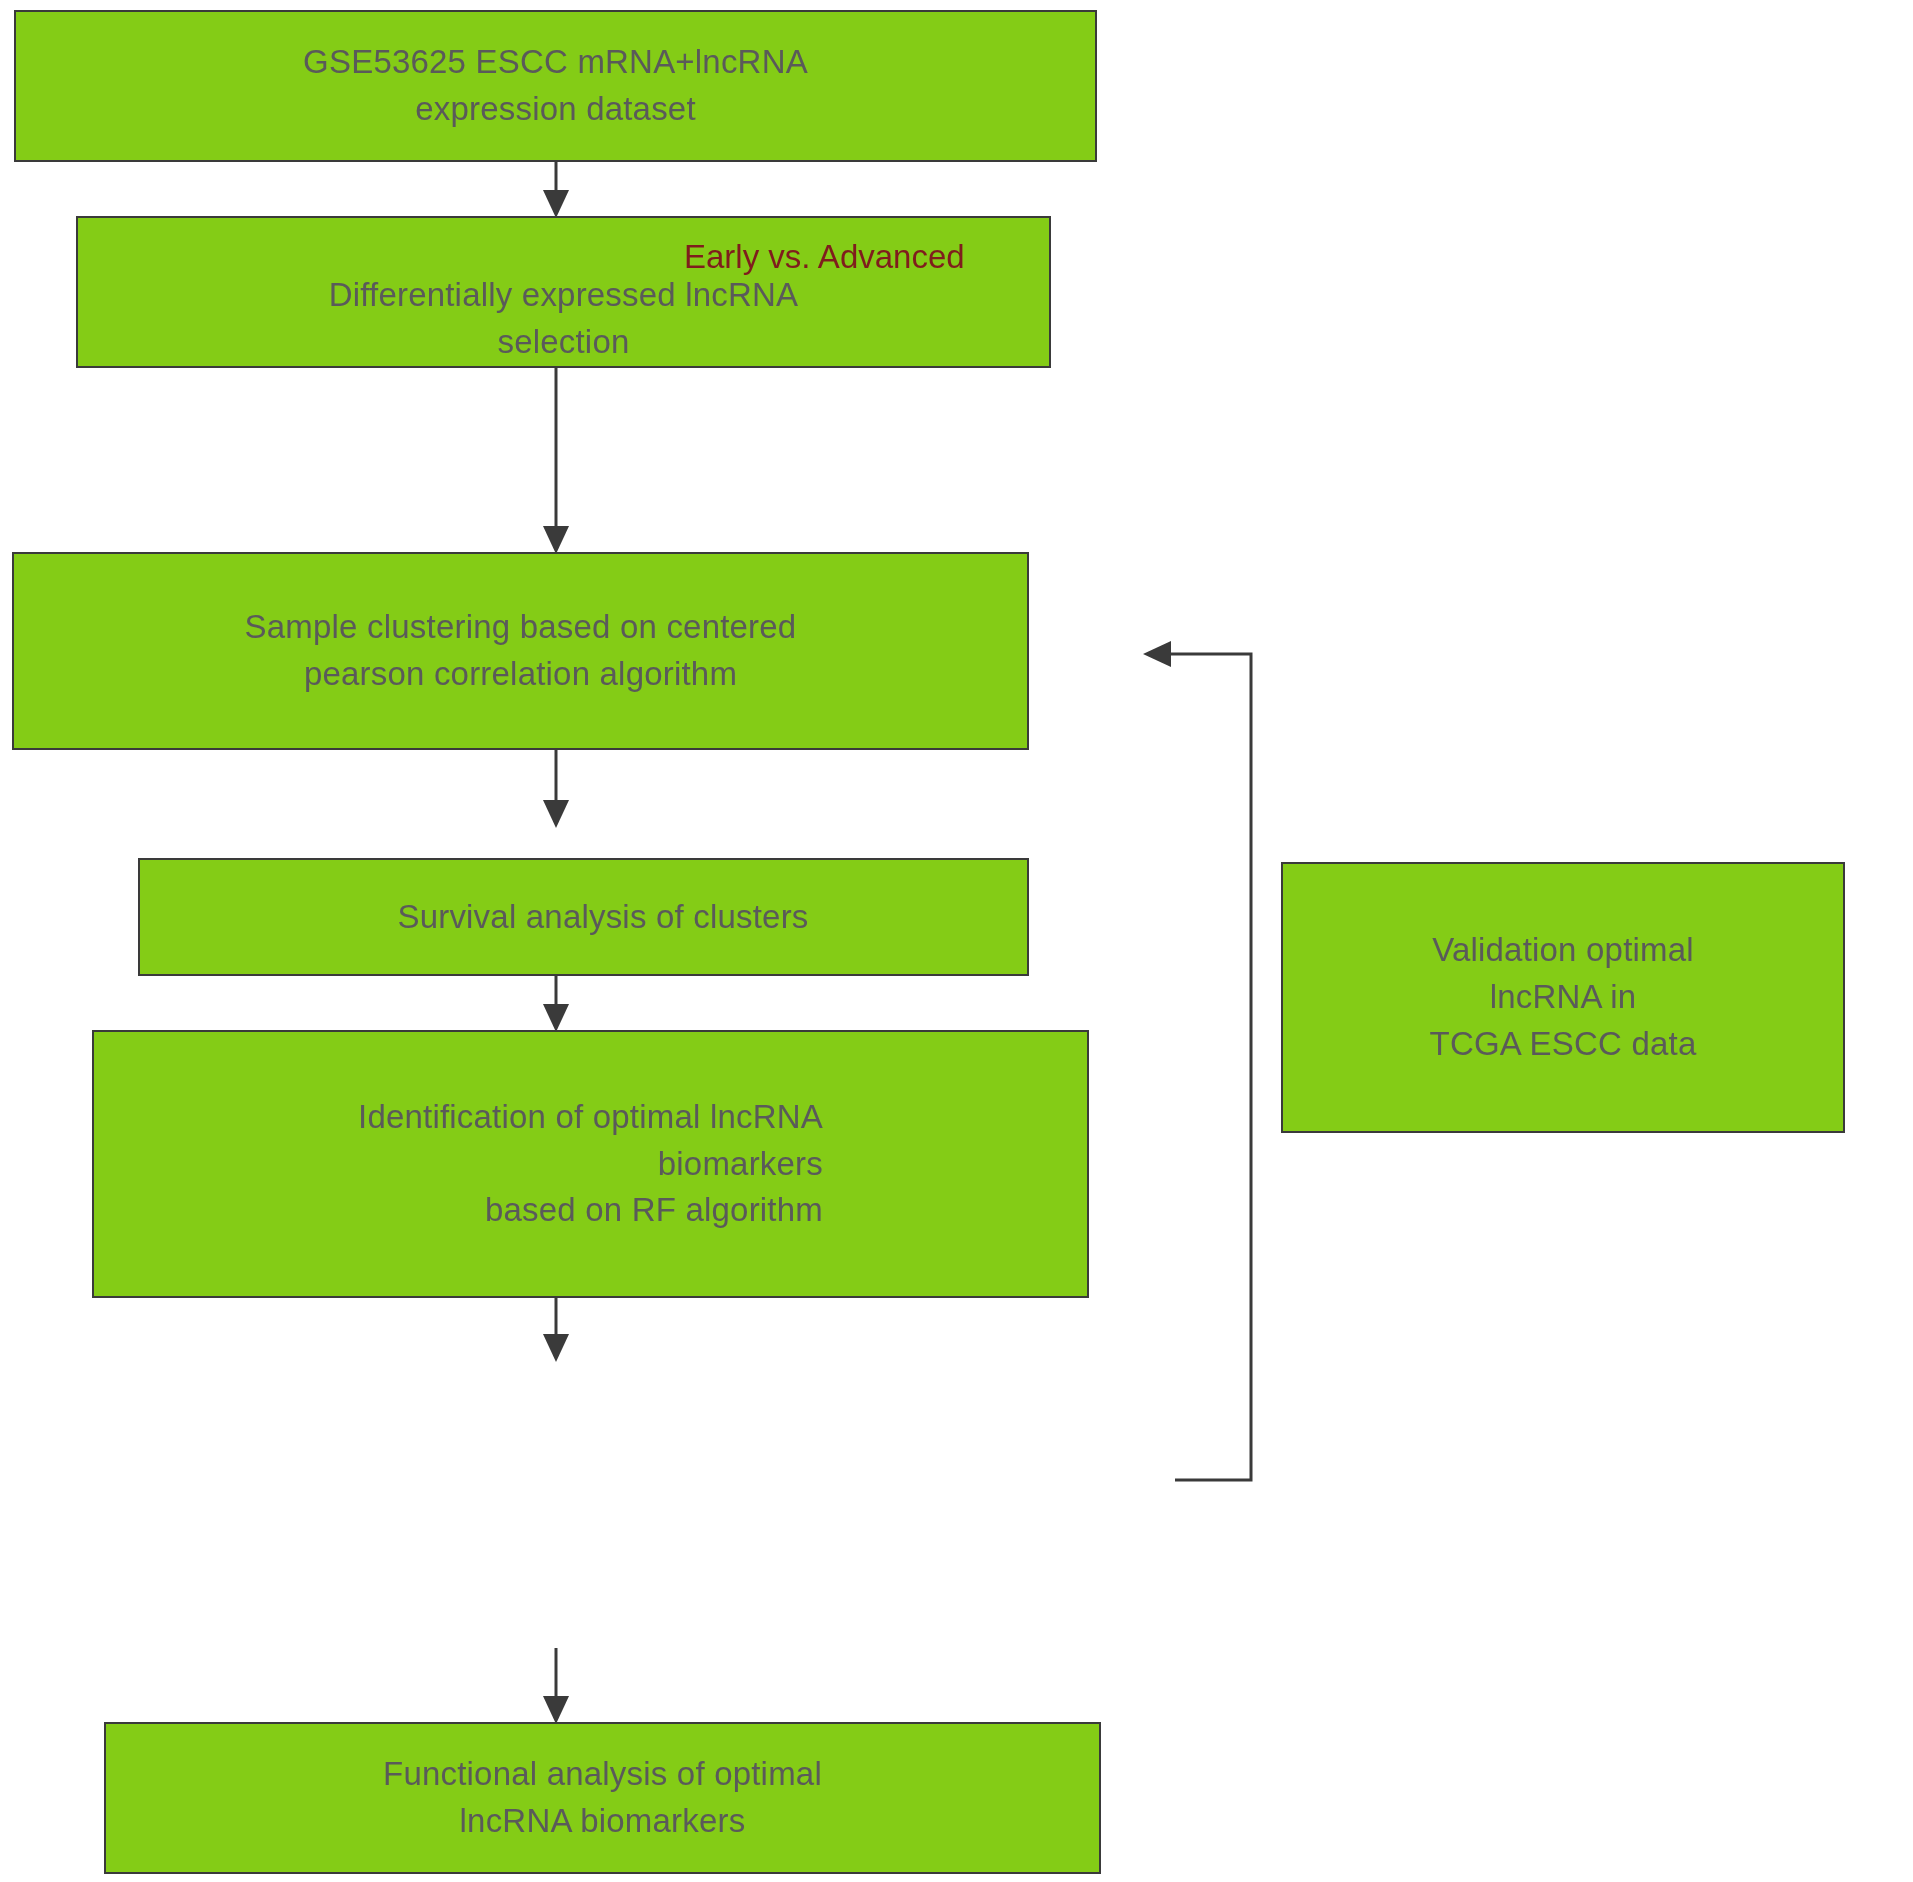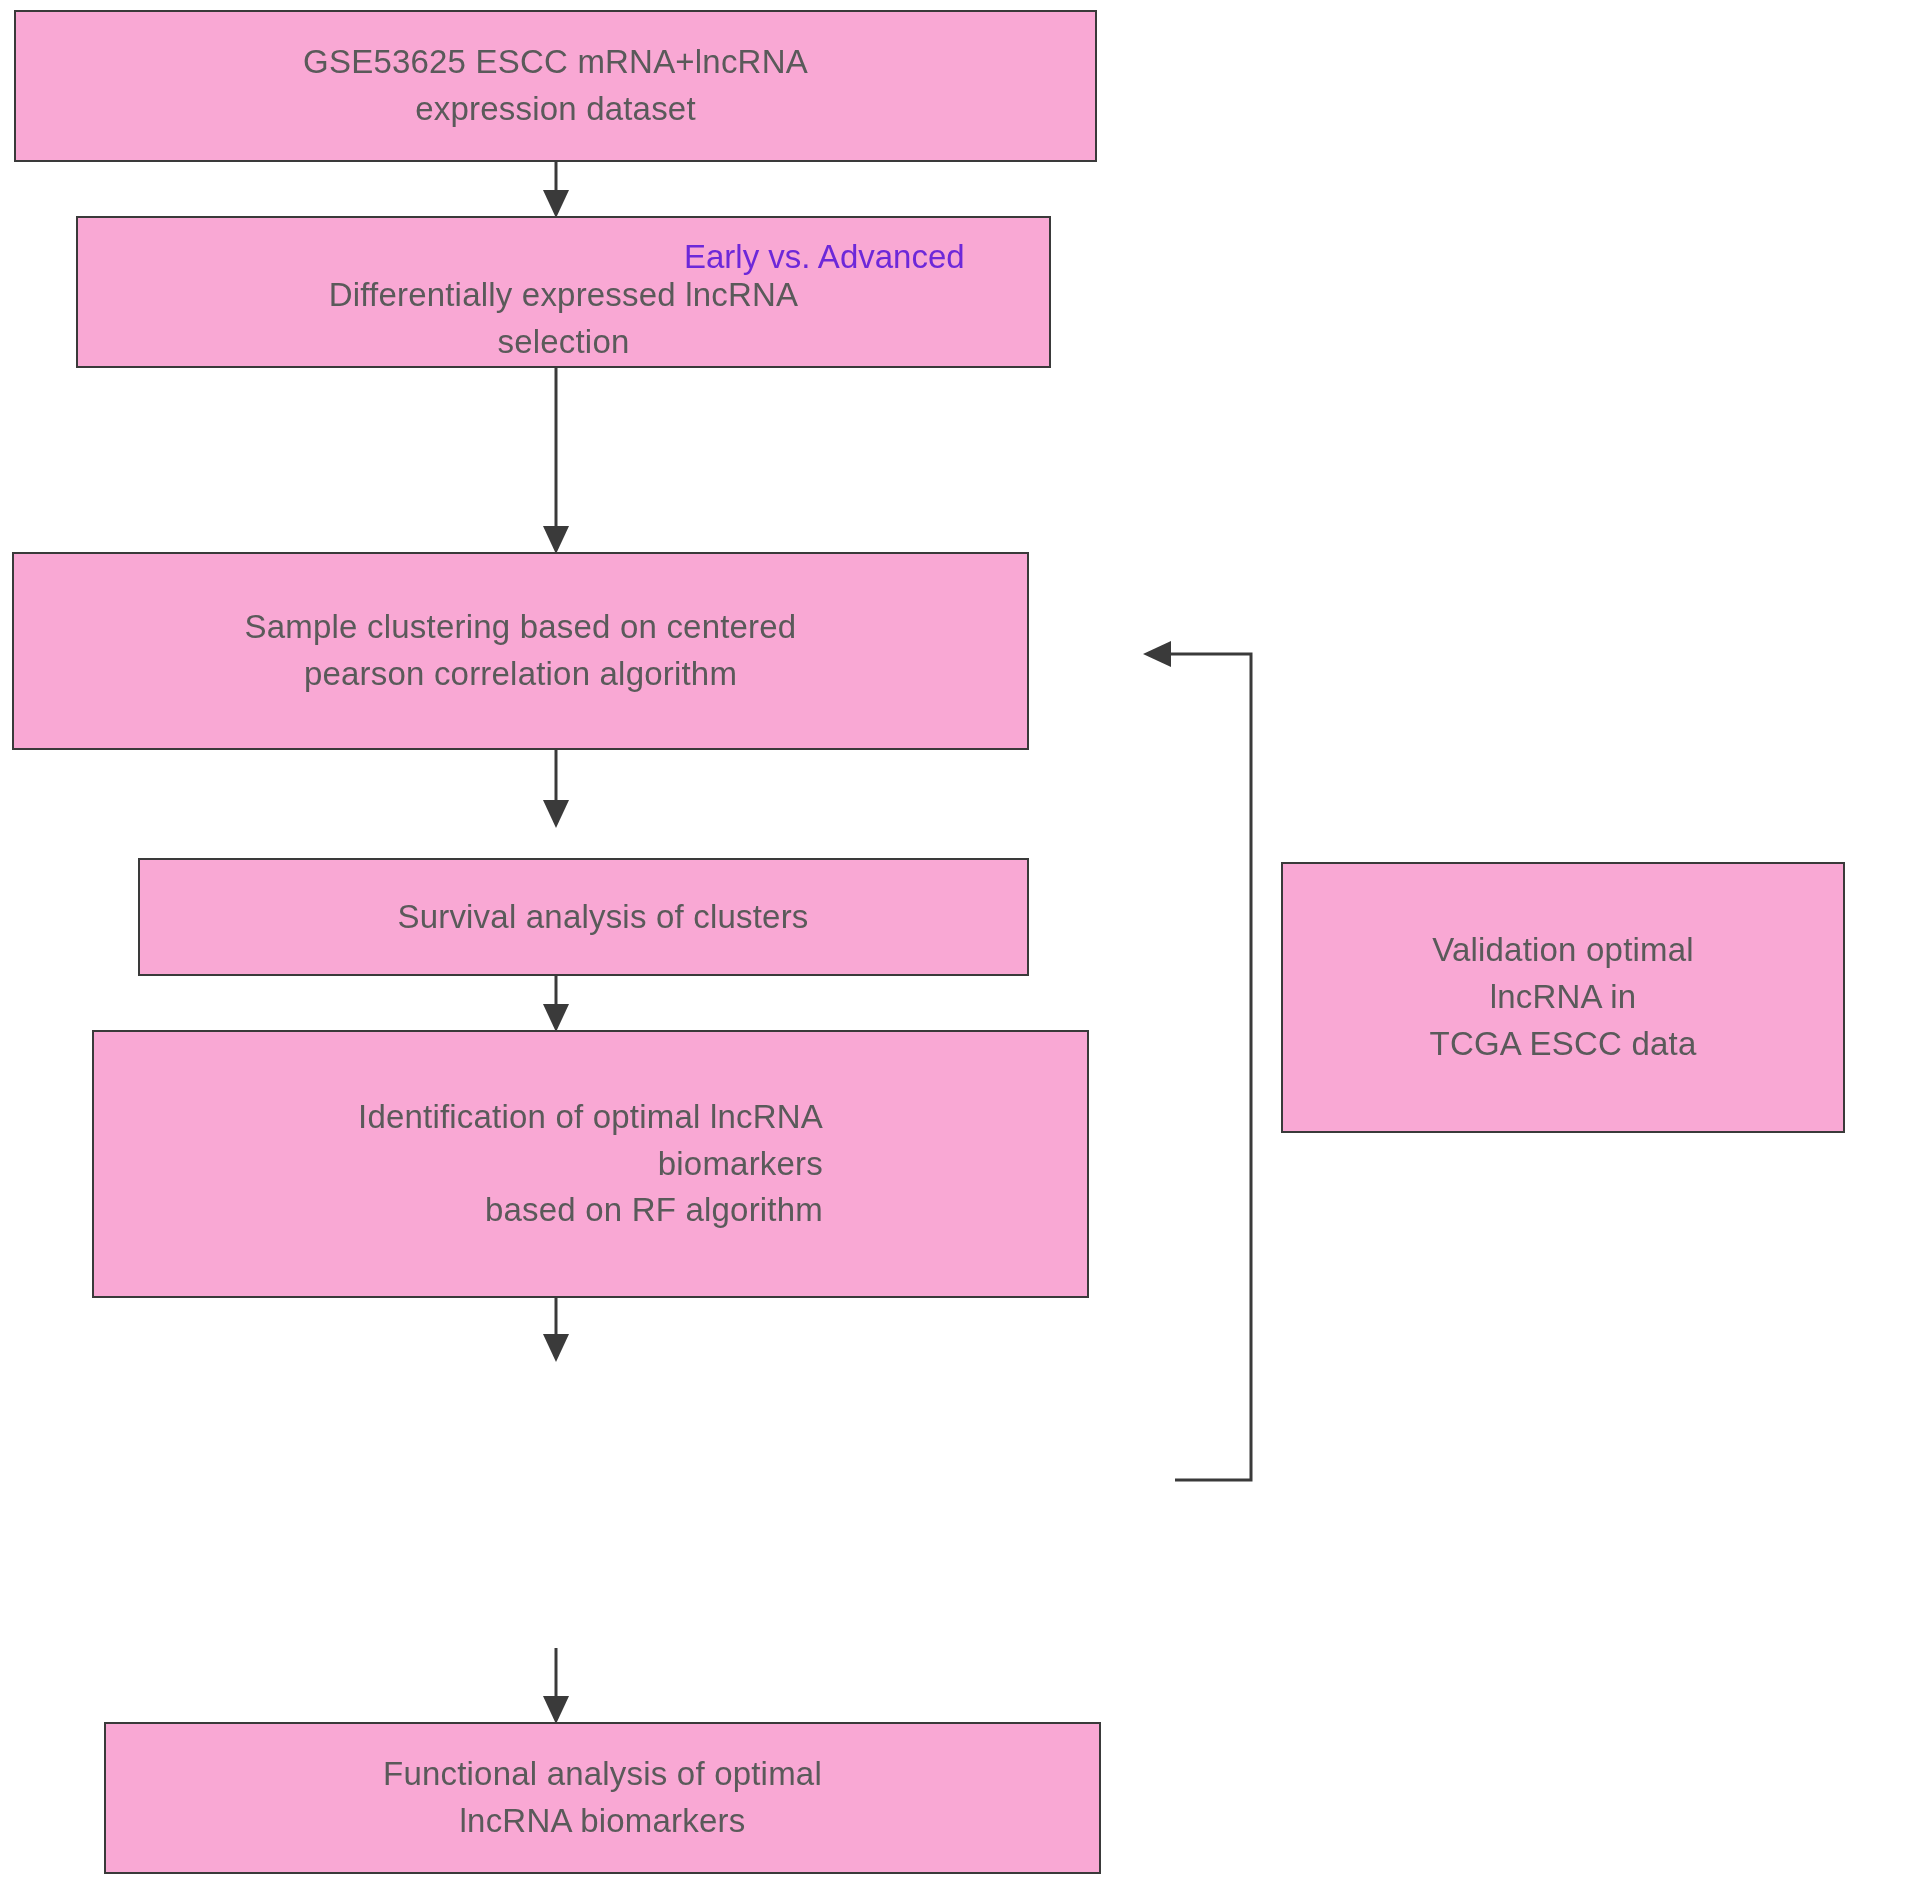--- a/index.html
+++ b/index.html
@@ -14,37 +14,37 @@
     position: relative;
     width: 1913px;
     height: 1882px;
     background: #ffffff;
     overflow: hidden;
   }
   .node {
     position: absolute;
     box-sizing: border-box;
     border: 2px solid #3a3a3a;
-    background: #f9a8d4;
+    background: #84cc16;
     display: flex;
     align-items: center;
     justify-content: center;
     text-align: center;
   }
   .node-label {
     color: #5a5a5a;
     font-size: 33px;
     line-height: 1.42;
     letter-spacing: 0.2px;
     white-space: pre-line;
     padding: 0 12px;
   }
   .edge-label {
     position: absolute;
-    color: #6d28d9;
+    color: #7f1d1d;
     font-size: 33px;
     line-height: 1.3;
     white-space: nowrap;
   }
   svg.wires {
     position: absolute;
     left: 0;
     top: 0;
     width: 1913px;
     height: 1882px;

